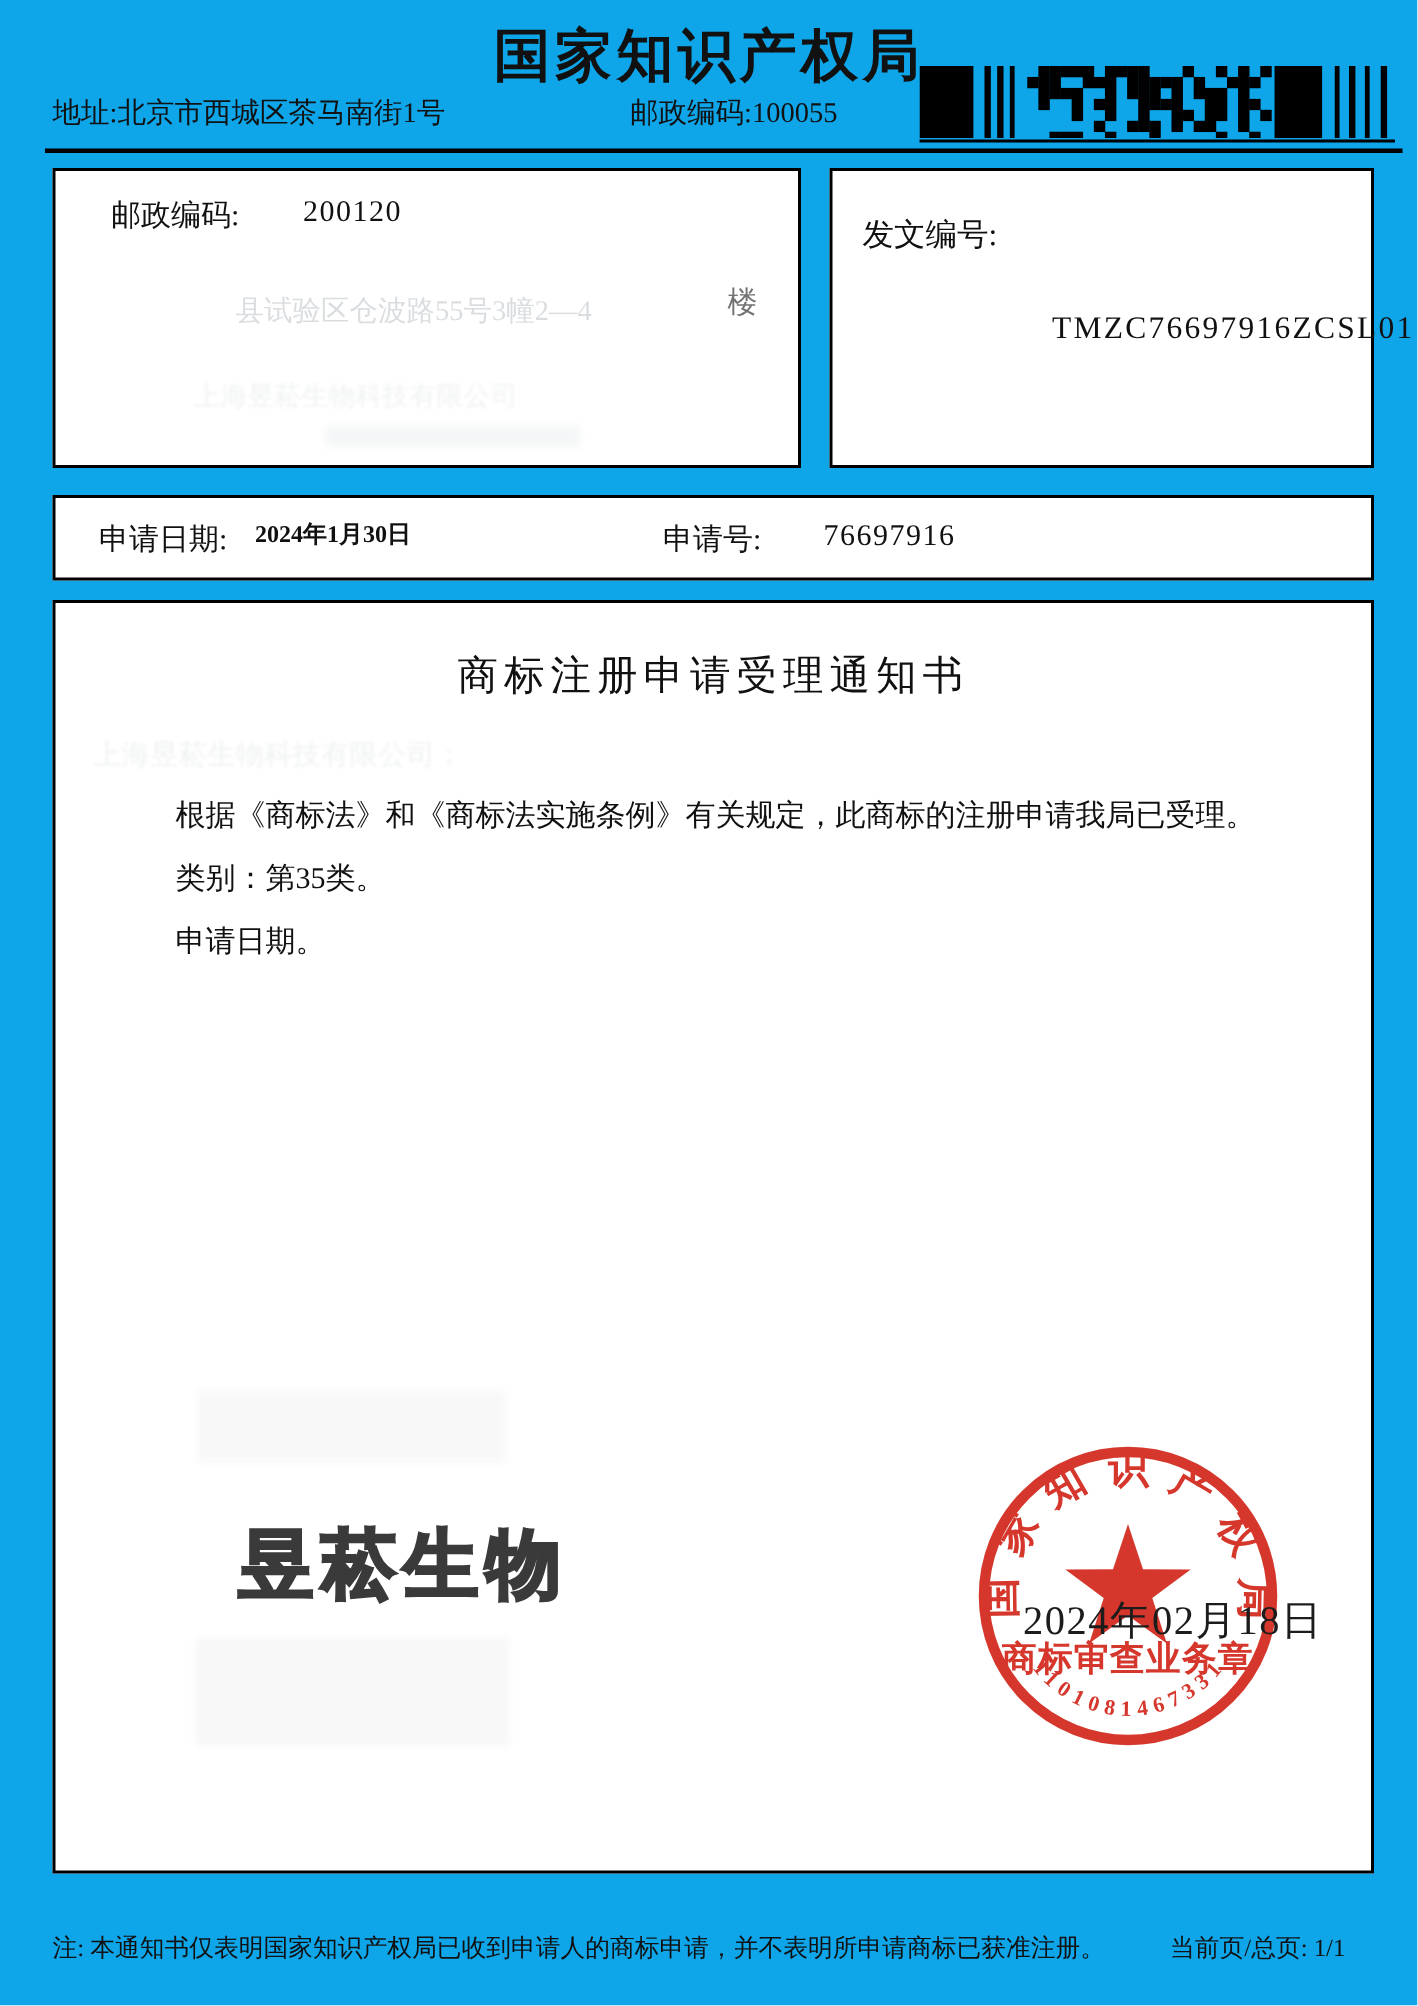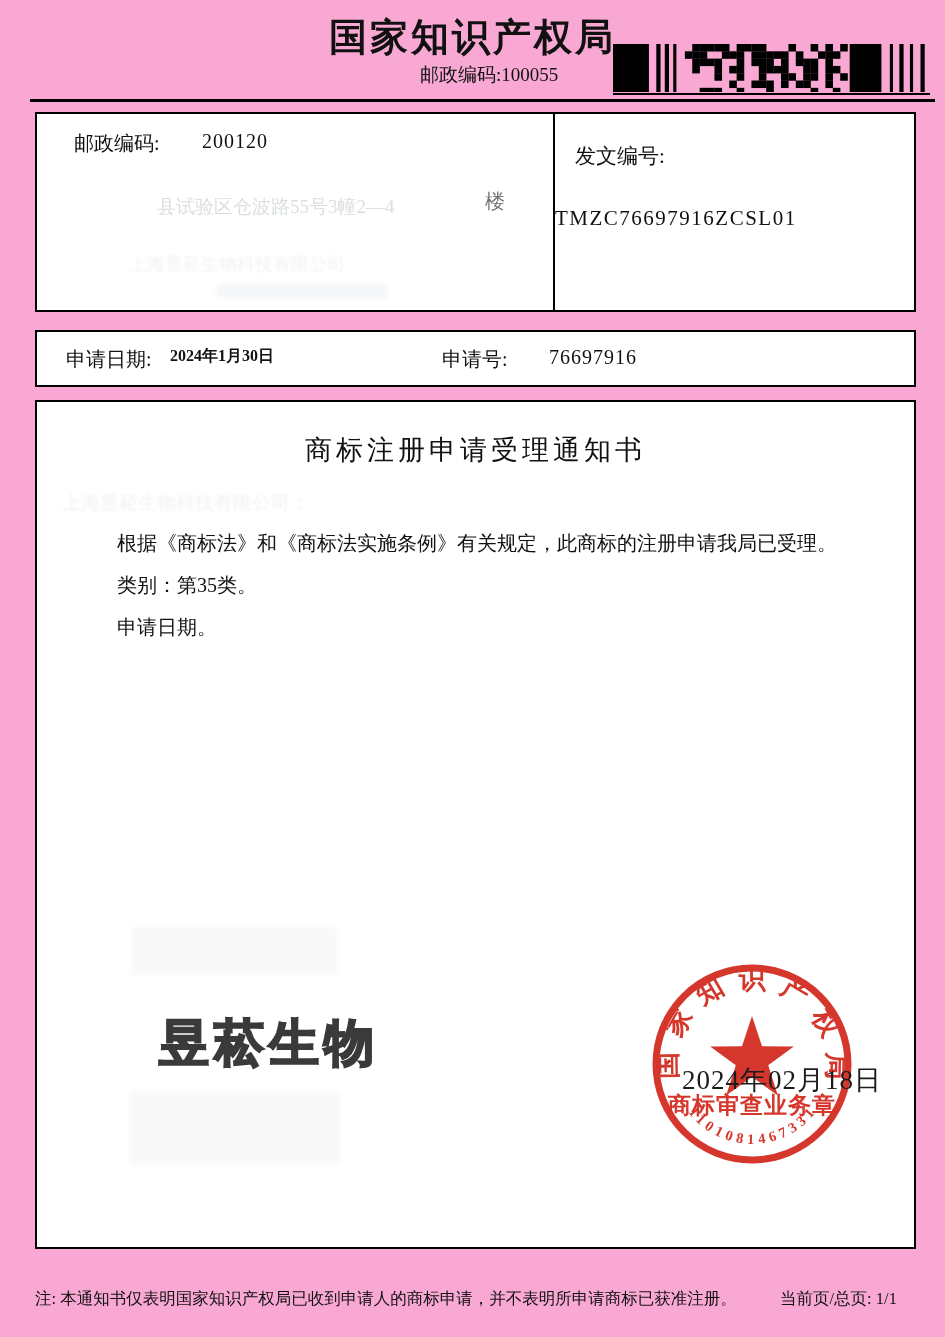--- a/index.html
+++ b/index.html
@@ -1,41 +1,41 @@
 <!DOCTYPE html>
 <html><head>
 <meta charset="utf-8">
 <style>
   html,body{margin:0;padding:0;background:#fff;}
-  #page{position:relative;width:945px;height:1337px;background:#f9a8d4;overflow:hidden;
+  #page{position:relative;width:945px;height:1337px;background:#0ea5e9;overflow:hidden;
         font-family:"Liberation Serif", serif;color:#111;}
   .abs{position:absolute;}
   .org-title{left:0;top:12px;width:945px;text-align:center;font-size:38px;font-weight:bold;letter-spacing:3px;}
   .addr-line{left:35px;top:62px;font-size:19px;}
   .postal-line{left:420px;top:62px;font-size:19px;}
   .barcode{left:613px;top:44px;width:317px;height:48px;}
   .barcode svg{width:100%;height:100%;}
   .bc-underline{left:613px;top:93px;width:317px;height:2px;background:#000;}
   .main-divider{left:30px;top:99px;width:905px;height:3px;background:#000;}
   .box{border:2px solid #000;background:#fff;}
-  .recipient-box{left:35px;top:112px;width:495px;height:196px;padding-left:40px;}
+  .recipient-box{left:35px;top:112px;width:495px;height:196px;}
   .refnum-box{left:553px;top:112px;width:359px;height:196px;}
   .date-box{left:35px;top:330px;width:877px;height:53px;}
   .main-box{left:35px;top:400px;width:877px;height:845px;}
   .lbl{font-size:20px;}
   .rec-postal-label{left:37px;top:16px;}
   .rec-postal-value{left:165px;top:16px;letter-spacing:1px;}
   .faded{color:#5a6a76;opacity:.22;filter:blur(.5px);white-space:nowrap;}
   .faded2{color:#6a7a86;opacity:.10;filter:blur(1px);white-space:nowrap;}
   .rec-faded1{left:120px;top:80px;font-size:19px;}
   .rec-faded1-tail{left:448px;top:74px;font-size:20px;color:#444;opacity:.75;}
   .rec-faded2{left:92px;top:138px;font-size:18px;}
   .rec-smudge{left:180px;top:170px;width:170px;height:14px;background:rgba(90,110,125,.06);filter:blur(2px);}
   .ref-label{left:20px;top:28px;font-size:21px;}
-  .ref-value{left:0;top:92px;width:388px;text-align:left;font-size:21px;letter-spacing:1.5px;}
+  .ref-value{left:0;top:92px;width:388px;text-align:right;font-size:21px;letter-spacing:1.5px;}
   .appdate-label{left:29px;top:14px;font-size:20px;}
   .appdate-value{left:133px;top:14px;font-size:16px;font-weight:bold;}
   .appno-label{left:405px;top:14px;font-size:20px;}
   .appno-value{left:512px;top:14px;font-size:20px;letter-spacing:1px;}
   .notice-title{left:0;top:30px;width:877px;text-align:center;font-size:27px;letter-spacing:4px;}
   .salutation{left:25px;top:88px;font-size:19px;}
   .body-line{font-size:20px;white-space:nowrap;}
   .body1{left:80px;top:128px;}
   .body2{left:80px;top:170px;}
   .body3{left:80px;top:212px;}
@@ -50,20 +50,21 @@
   .agency-line{left:35px;top:1250px;font-size:17px;}
   .note-line{left:35px;top:1288px;font-size:16.5px;}
   .page-indicator{left:780px;top:1288px;font-size:16.5px;}
 </style>
 </head>
 <body>
 
 <div id="page">
 
   <div class="abs org-title">国家知识产权局</div>
+  <div class="abs addr-line">地址:北京市西城区茶马南街1号</div>
   <div class="abs postal-line">邮政编码:100055</div>
 
   <div class="abs barcode">
     <svg id="barcode-svg" viewBox="0 0 300 46" preserveAspectRatio="none" fill="#000">
         <rect x="0" y="0" width="34" height="46"></rect>
         <rect x="41" y="0" width="4" height="46"></rect>
         <rect x="49" y="0" width="4" height="46"></rect>
         <rect x="57" y="0" width="3" height="46"></rect>
         <rect x="68" y="7" width="7.2" height="7.2"></rect>
         <rect x="75" y="0" width="7.2" height="7.2"></rect>

